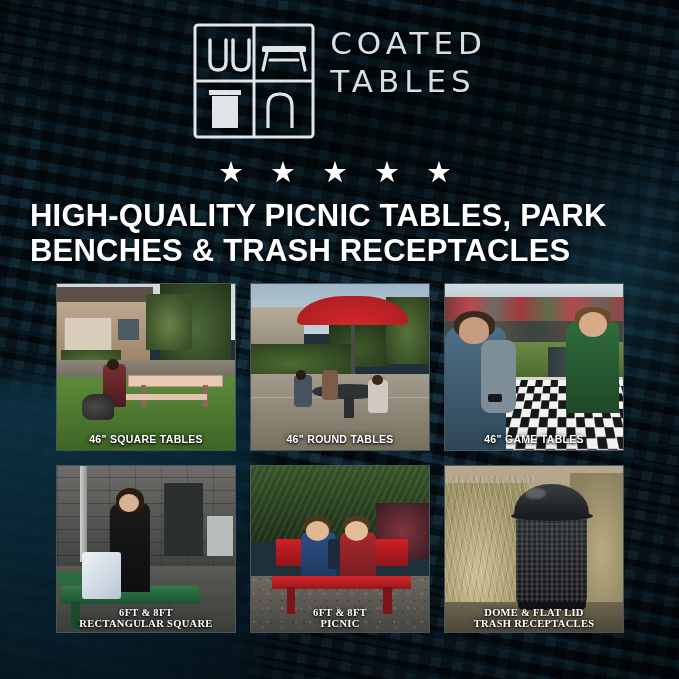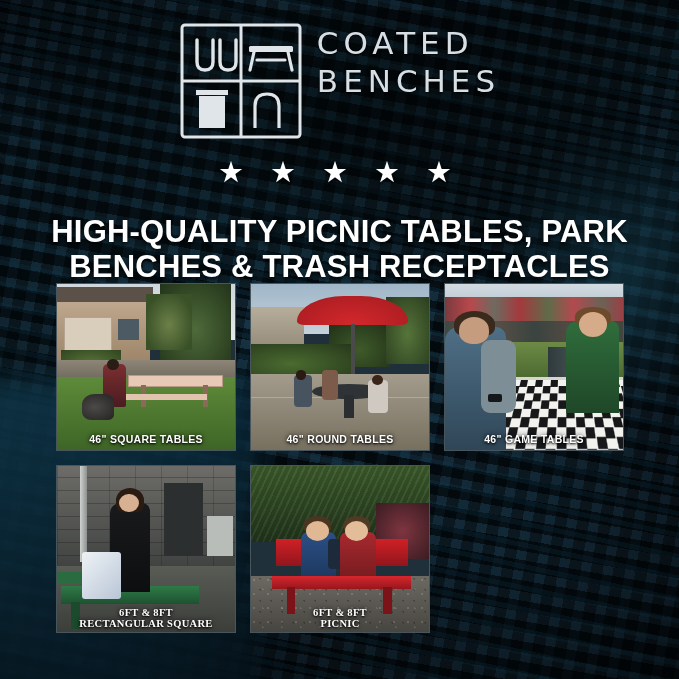--- a/index.html
+++ b/index.html
@@ -111,28 +111,26 @@
     font-size: 29px;
     letter-spacing: 9px;
     line-height: 1;
     text-shadow: 0 2px 3px rgba(0,0,0,0.85);
   }
 
   
   .headline {
     position: absolute;
     left: 30px; right: 30px; top: 198px;
-    text-align: center;
     color: #ffffff;
     font-weight: bold;
     font-size: 31px;
     line-height: 1.13;
     letter-spacing: 0.2px;
     text-shadow: 0 2px 4px rgba(0,0,0,0.9);
-    margin-top: 16px;
   }
 
   
   .grid {
     position: absolute;
     left: 56px;
     top: 283px;
     width: 568px;
     display: grid;
     grid-template-columns: repeat(3, 180px);
@@ -320,21 +318,21 @@
           <rect x="17" y="68" width="32" height="5" fill="#dfe5e9"></rect>
         </g>
 
         <g fill="none" stroke="#dfe5e9" stroke-width="3.2">
           <path d="M76 106 L76 84 q0 -12 12 -12 q12 0 12 12 L100 106"></path>
         </g>
       </svg>
     </div>
     <div class="logo-words">
       <div class="logo-word">COATED</div>
-      <div class="logo-word">BENCHES</div>
+      <div class="logo-word">TABLES</div>
     </div>
   </div>
 
   <div class="stars">★ ★ ★ ★ ★</div>
 
   <div class="headline">
     <div>HIGH-QUALITY PICNIC TABLES, PARK</div>
     <div>BENCHES &amp; TRASH RECEPTACLES</div>
   </div>
 
@@ -453,15 +451,33 @@
         <div class="t5-bench-seat"></div>
         <div class="t5-bench-leg"></div>
         <div class="t5-bench-leg2"></div>
       </div>
       <div class="caption two">
         <div>6FT &amp; 8FT</div>
         <div>PICNIC</div>
       </div>
     </div>
 
+    <div class="tile">
+      <div class="scene">
+        <div class="t6-bg"></div>
+        <div class="t6-grass-r"></div>
+        <div class="t6-grass-l"></div>
+        <div class="t6-grass-tex"></div>
+        <div class="t6-ground"></div>
+        <div class="t6-can-body"></div>
+        <div class="t6-can-rim"></div>
+        <div class="t6-dome"></div>
+        <div class="t6-dome-gl"></div>
+        <div class="t6-can-base"></div>
+      </div>
+      <div class="caption two">
+        <div>DOME &amp; FLAT LID</div>
+        <div>TRASH RECEPTACLES</div>
+      </div>
+    </div>
 
   </div>
 </div>
 
 </body></html>

